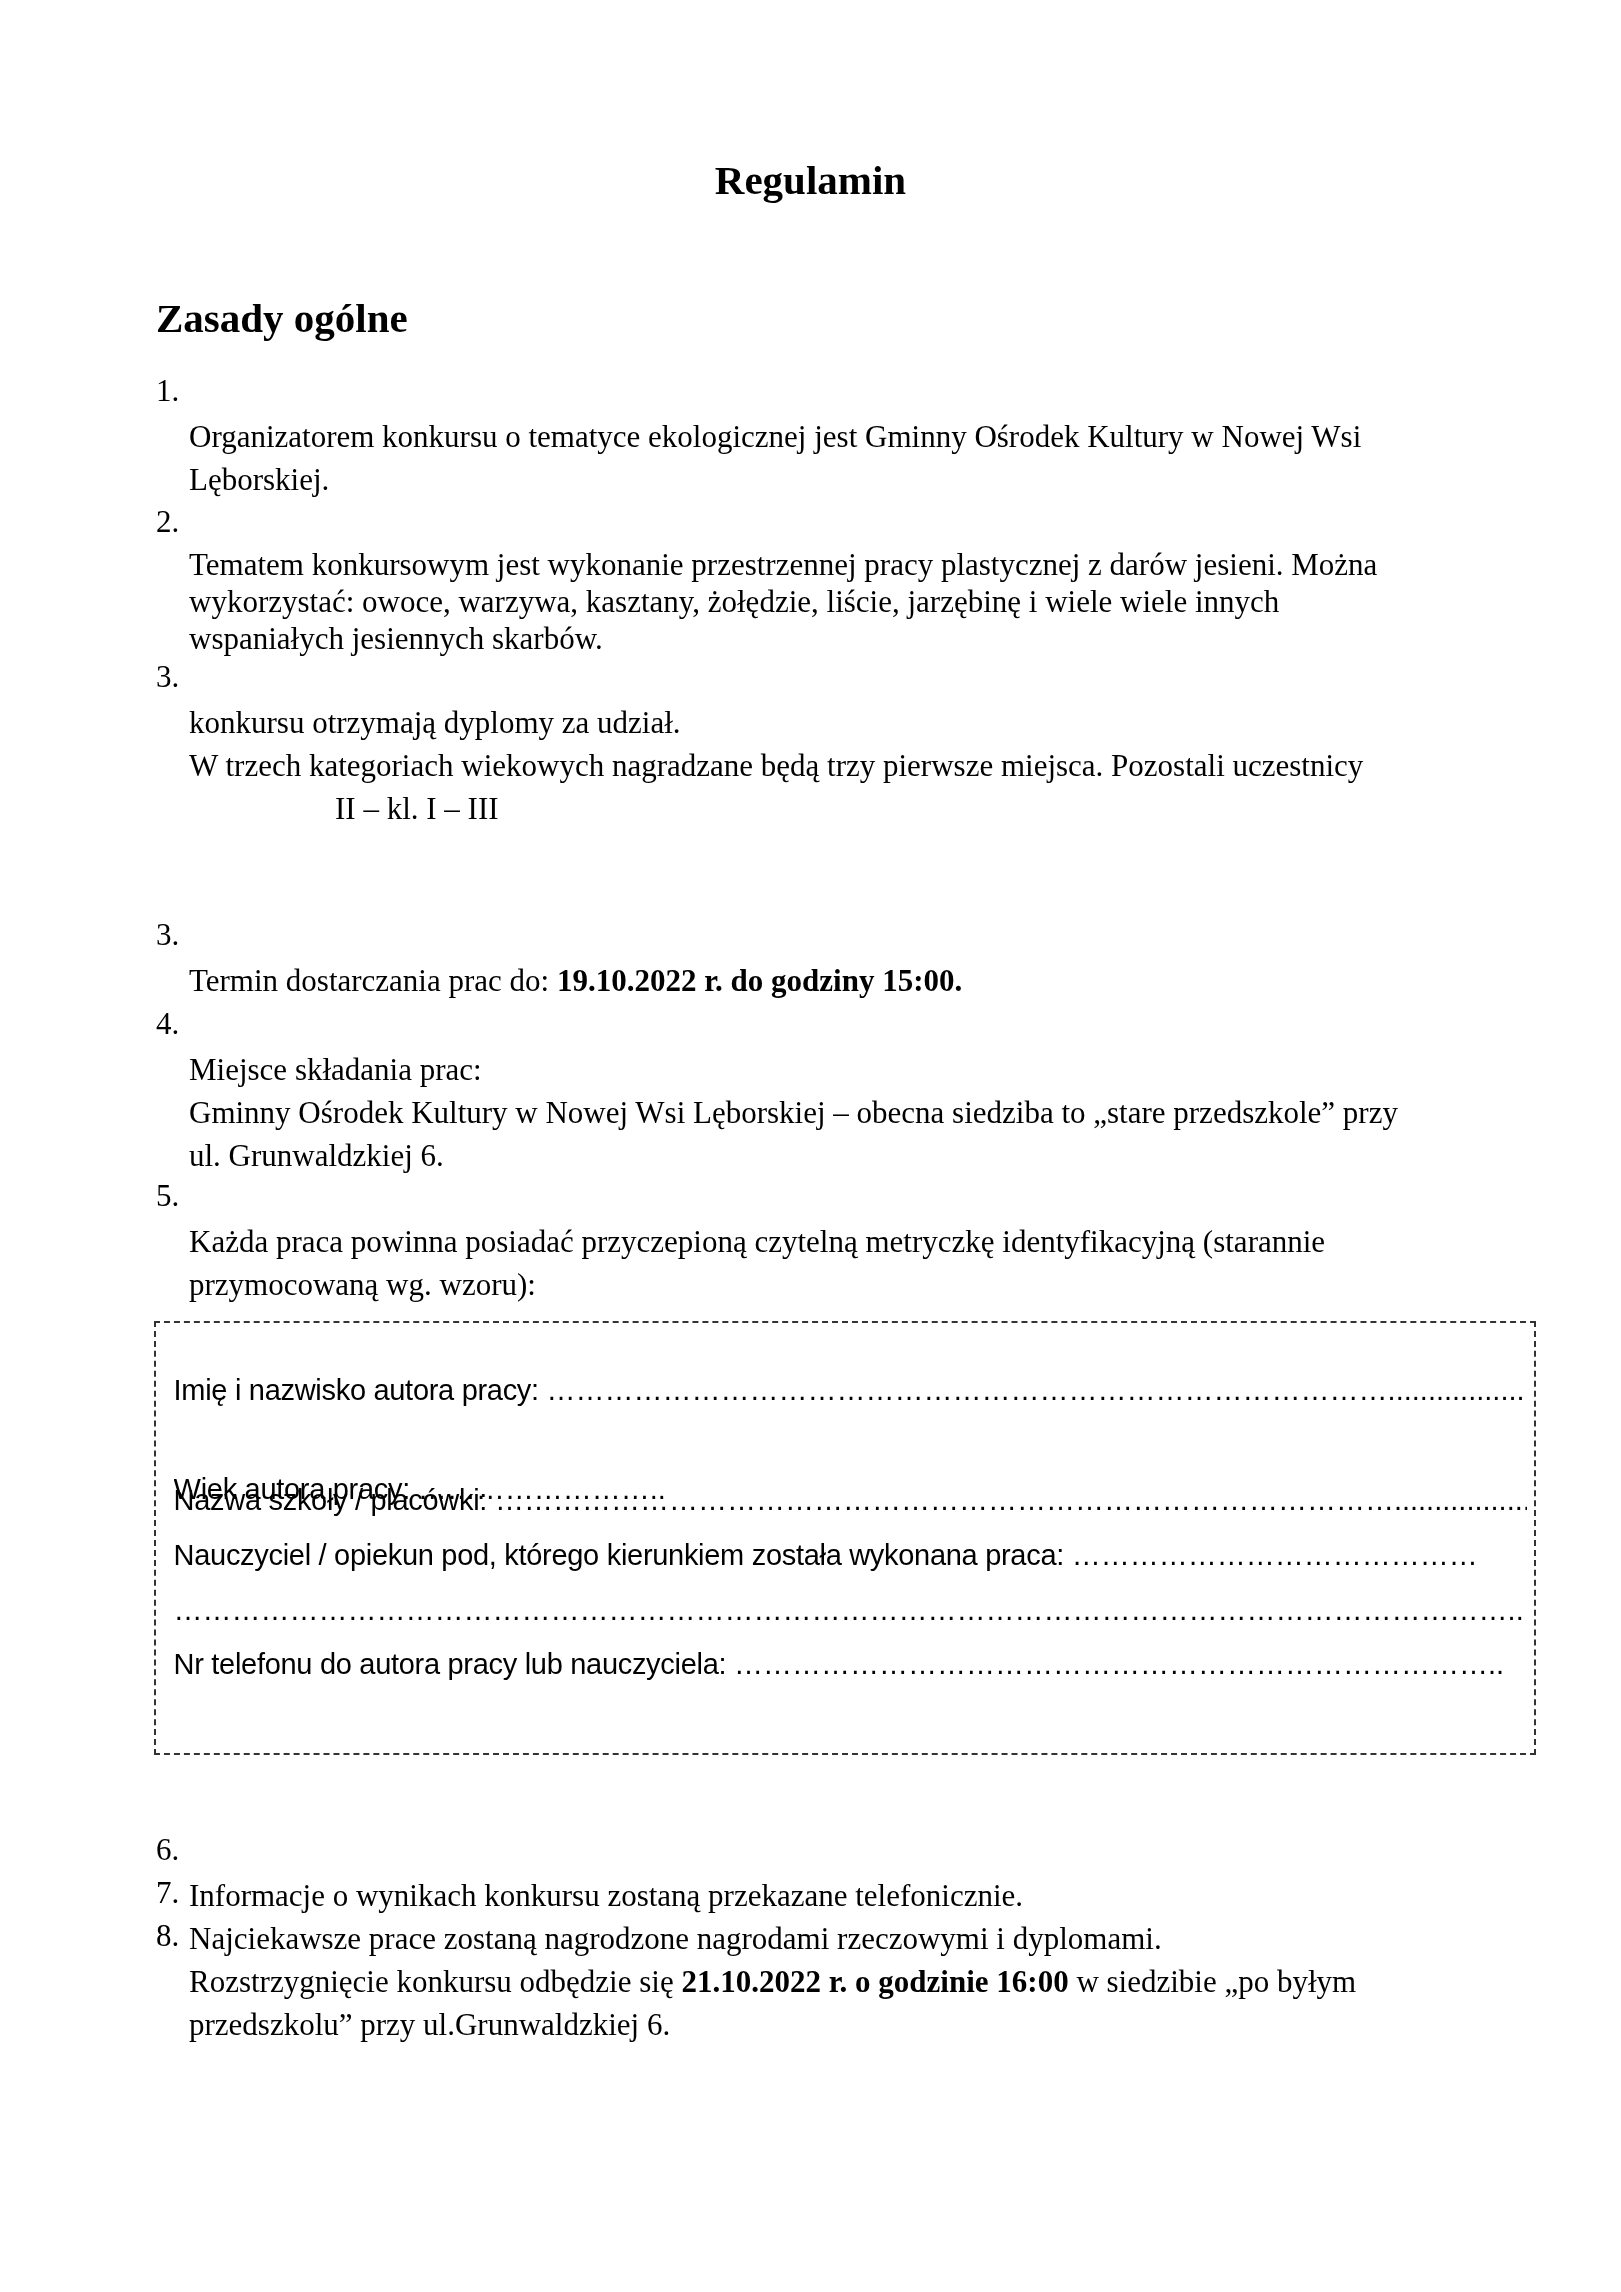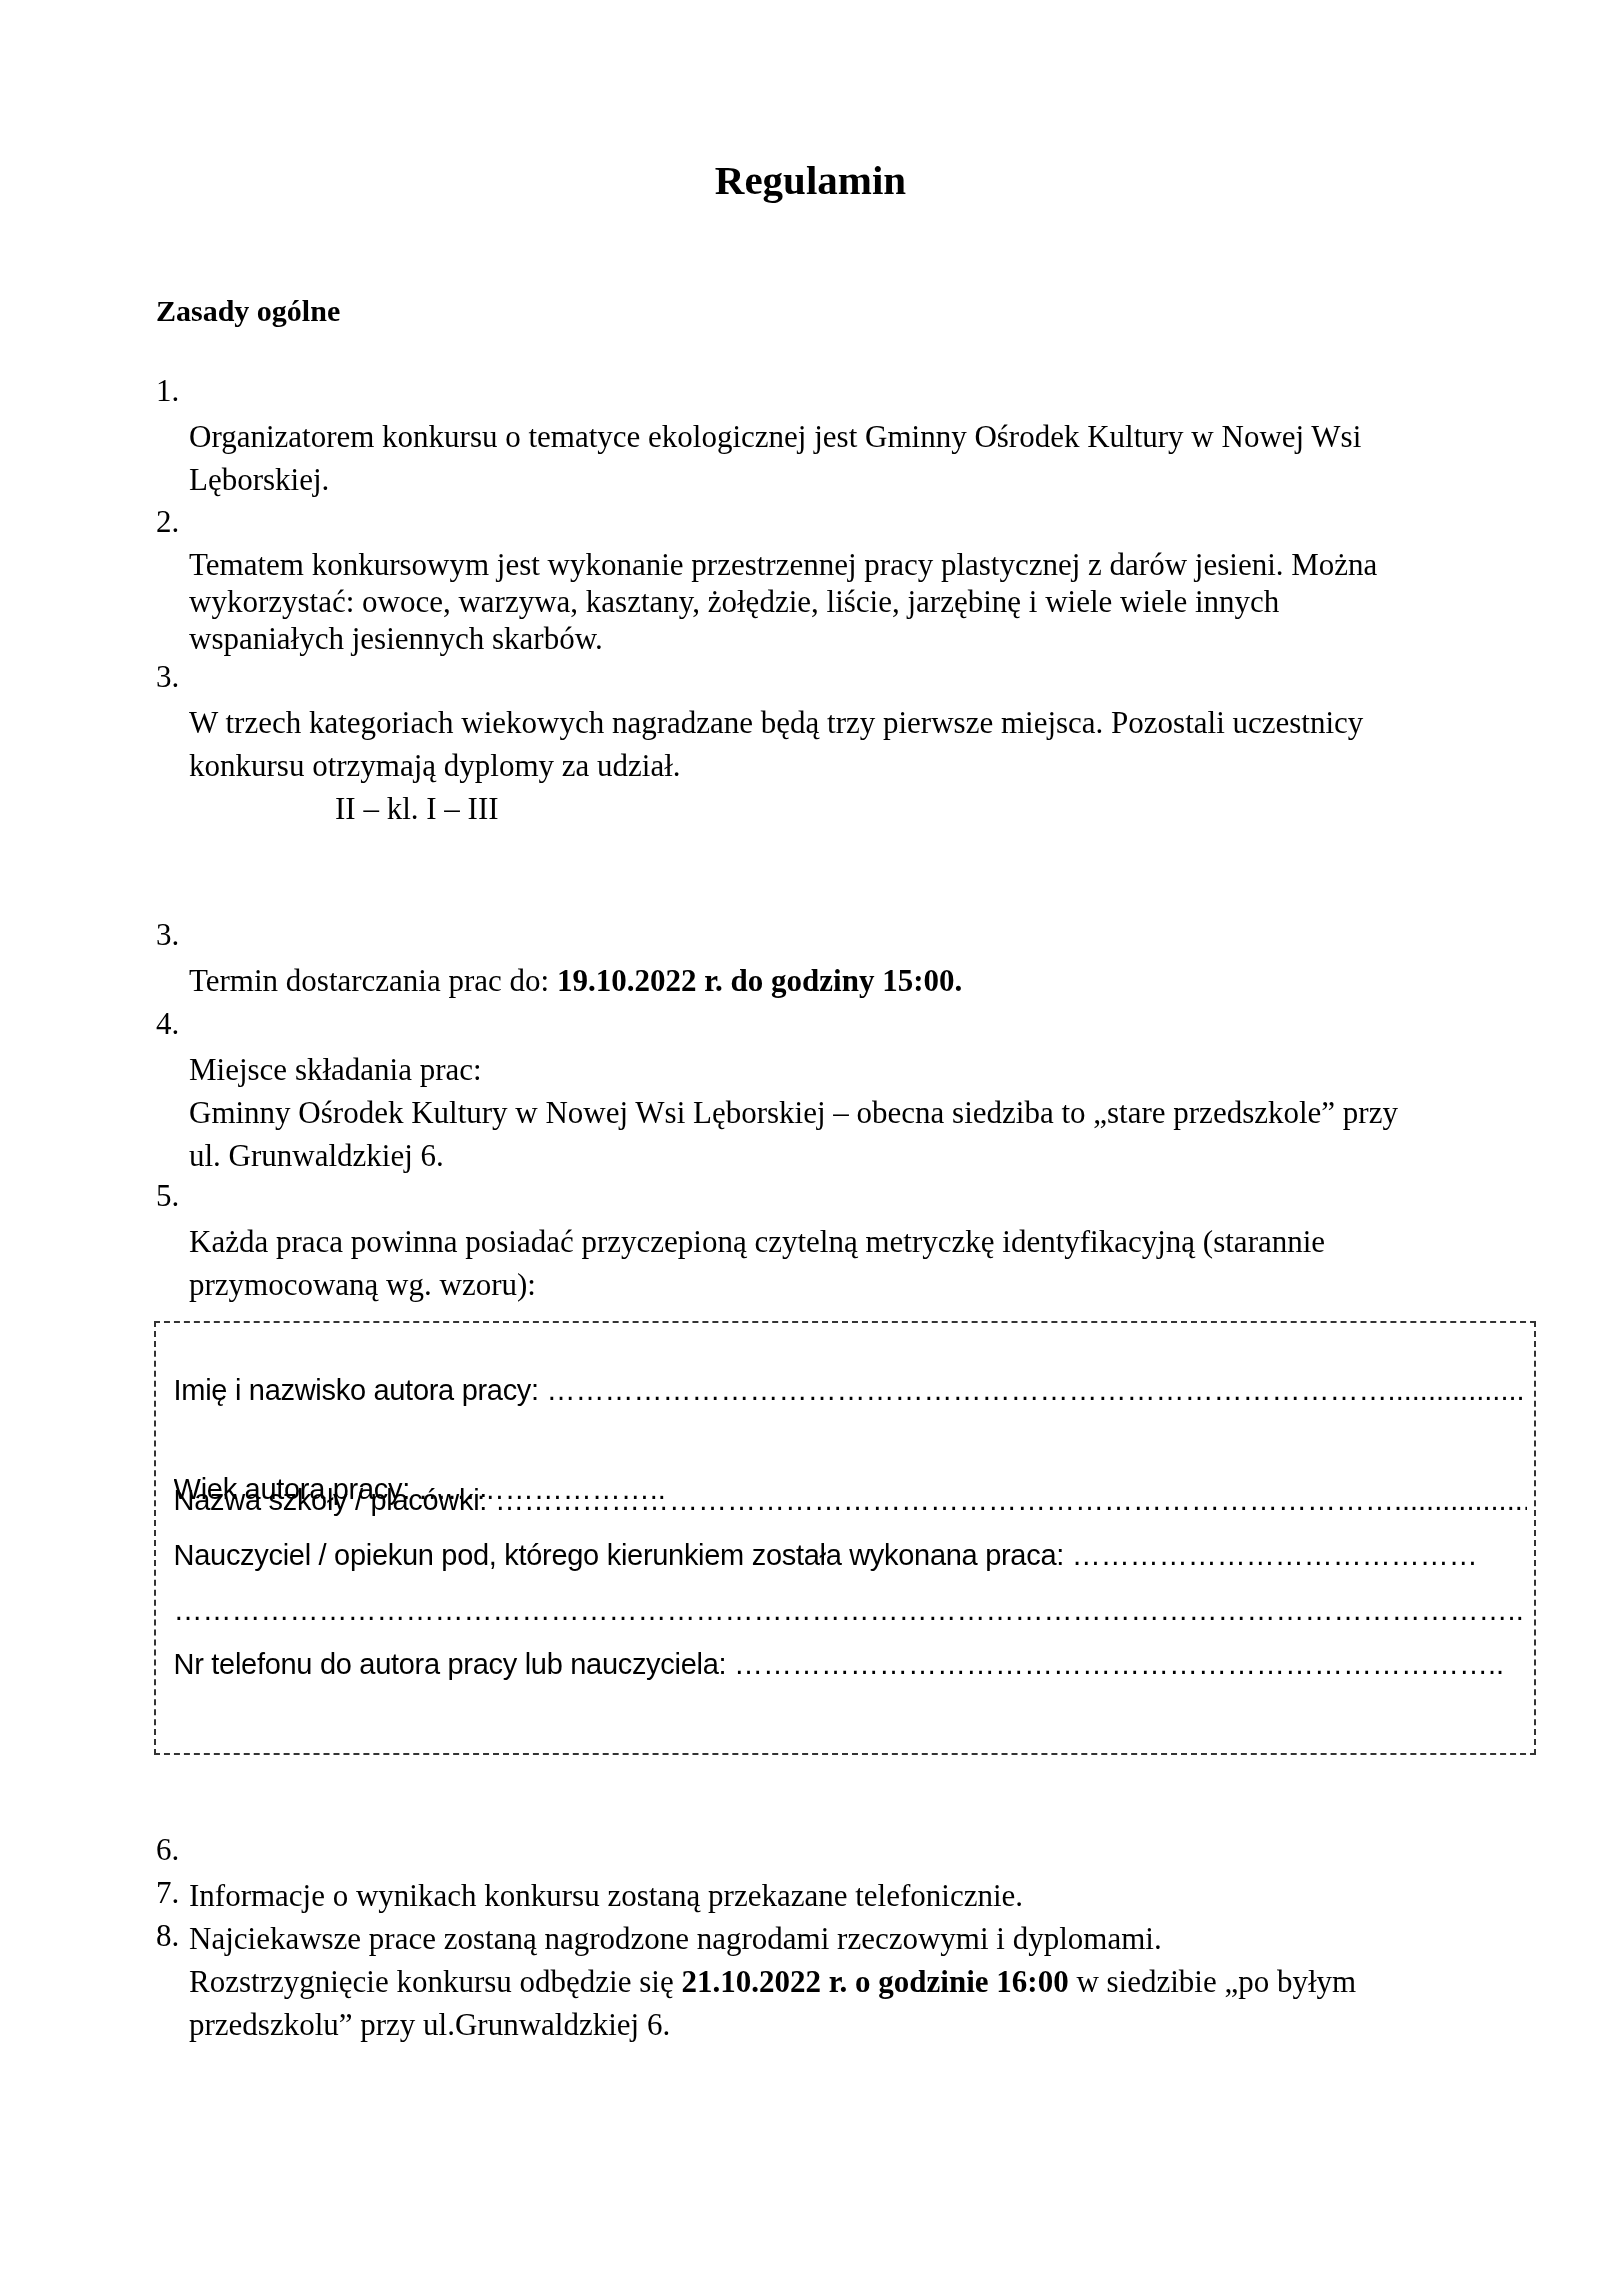--- a/index.html
+++ b/index.html
@@ -3,21 +3,21 @@
 <meta charset="utf-8">
 <style>
   html, body { margin: 0; padding: 0; background: #ffffff; }
   body { width: 1621px; height: 2293px; position: relative; overflow: hidden;
          font-family: "Liberation Serif", "DejaVu Serif", serif; color: #000; }
   .page { position: absolute; left: 0; top: 0; width: 1621px; height: 1859px; }
   .title { position: absolute; left: 0; width: 1621px; text-align: center;
            font-weight: bold; font-size: 41px; line-height: 51px; }
   .t1 { top: 155px; }
   .t2 { top: 206px; }
-  .heading { position: absolute; left: 156px; top: 294px; font-weight: bold; font-size: 30px; }
+  .heading { position: absolute; left: 156px; top: 294px; font-weight: bold; font-size: 41px; }
   .item { position: absolute; left: 156px; font-size: 31px; line-height: 43px; width: 1372px; }
   .item .num { position: absolute; left: 0; top: 0; }
   .item .body { margin-left: 33px; margin-top: 46px; }
   .item .body.tight { line-height: 37px; }
   b { font-weight: bold; }
   .line { display: block; white-space: nowrap; }
   .box { position: absolute; left: 154px; top: 1321px; width: 1382px; height: 434px;
          border: 2px dashed #333; box-sizing: border-box; }
   .field { position: absolute; left: 17.6px; font-family: "Liberation Sans", "DejaVu Sans", sans-serif;
            font-size: 29px; white-space: nowrap; width: 1353px; overflow: hidden; letter-spacing: -0.3px; }
@@ -45,22 +45,22 @@
     <div class="body tight">
       <span class="line">Tematem konkursowym jest wykonanie przestrzennej pracy plastycznej z darów jesieni. Można</span>
       <span class="line">wykorzystać: owoce, warzywa, kasztany, żołędzie, liście, jarzębinę i wiele wiele innych</span>
       <span class="line">wspaniałych jesiennych skarbów.</span>
     </div>
   </div>
 
   <div class="item" style="top:655px;">
     <span class="num">3.</span>
     <div class="body">
+      <span class="line">konkursu otrzymają dyplomy za udział.</span>
       <span class="line">W trzech kategoriach wiekowych nagradzane będą trzy pierwsze miejsca. Pozostali uczestnicy</span>
-      <span class="line">konkursu otrzymają dyplomy za udział.</span>
       <span class="line" style="padding-left:146px;">II – kl. I – III</span>
     </div>
   </div>
 
   <div class="item" style="top:913px;">
     <span class="num">3.</span>
     <div class="body">
       <span class="line"><span>Termin dostarczania prac do: </span><b>19.10.2022 r. do godziny 15:00.</b></span>
     </div>
   </div>

